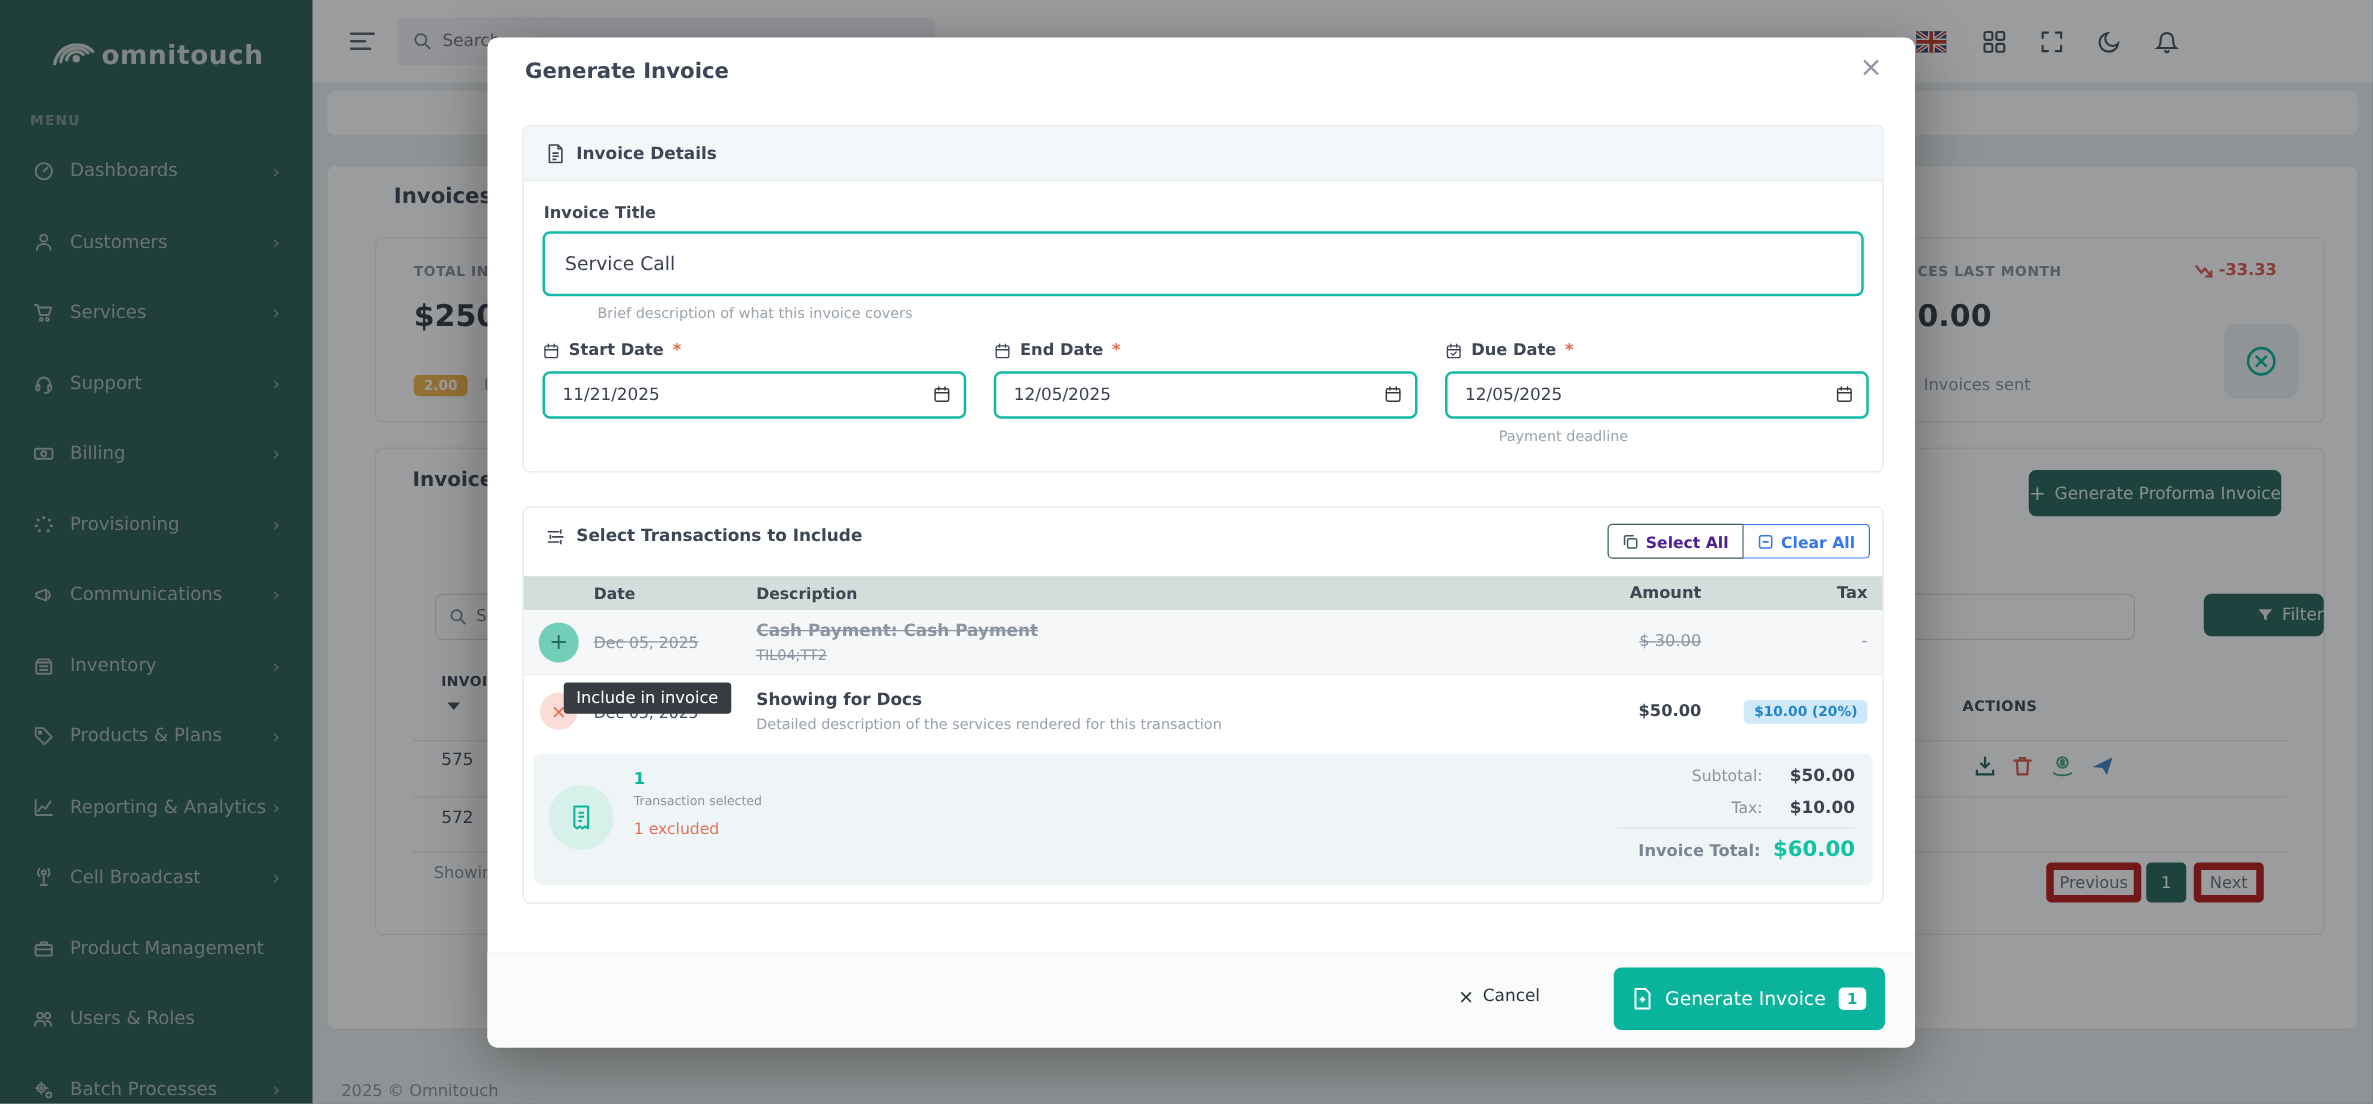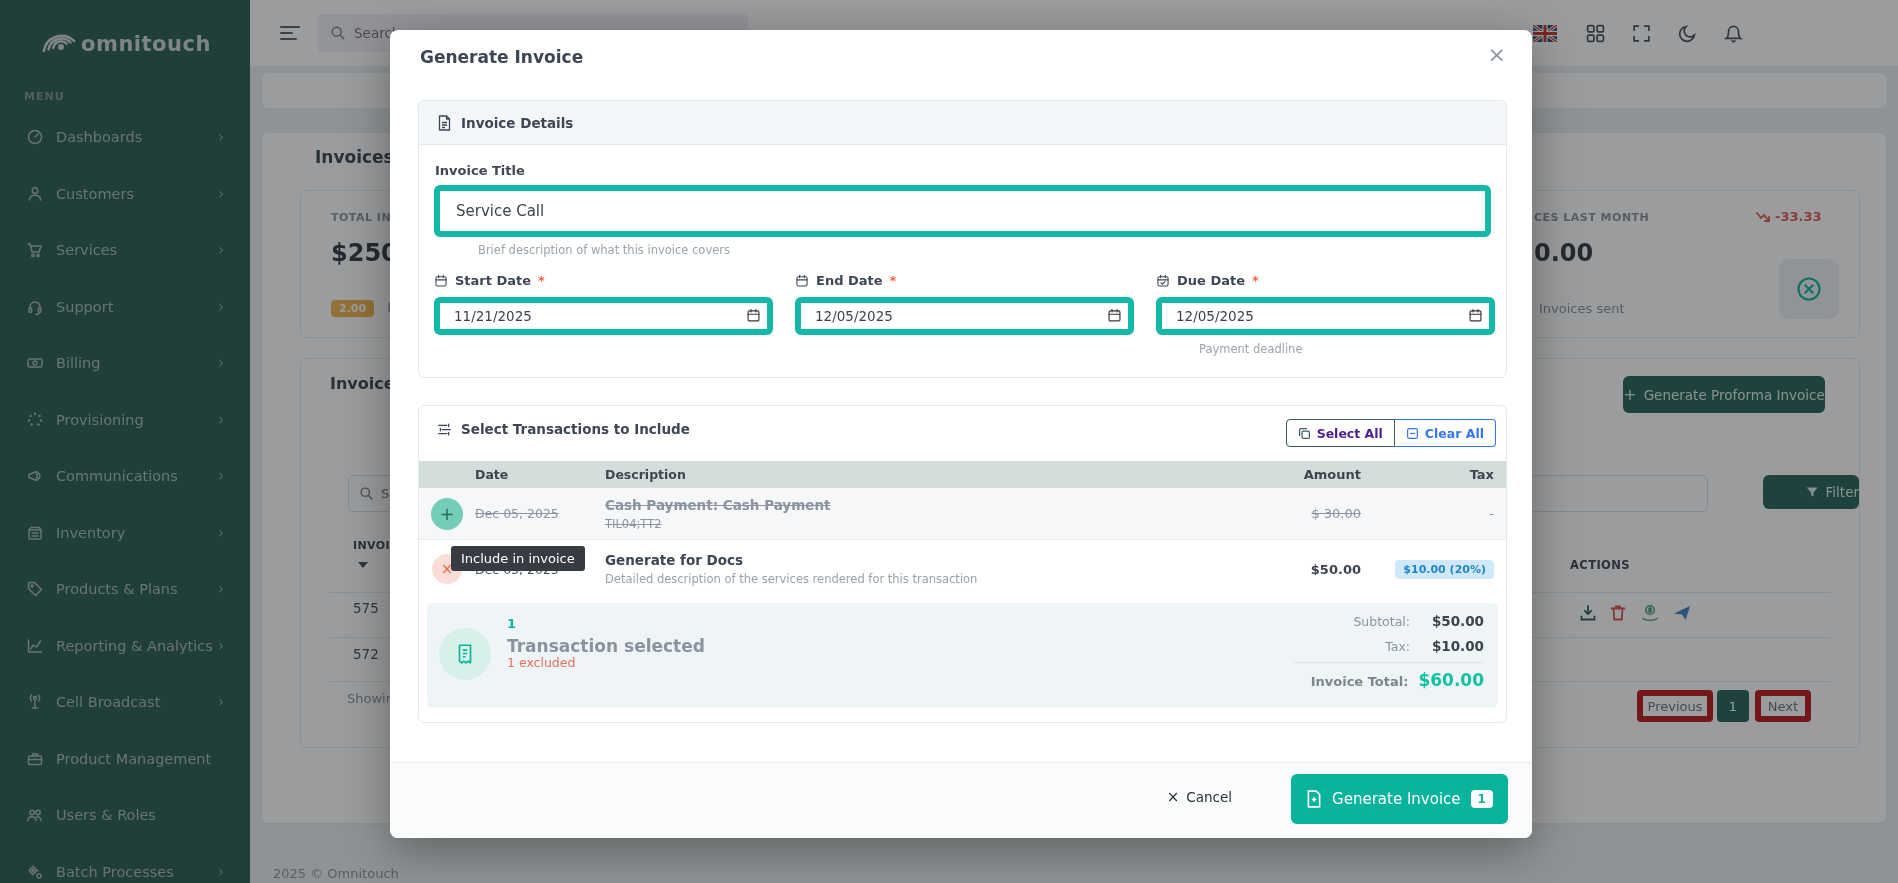--- a/index.html
+++ b/index.html
@@ -44,21 +44,21 @@
 
   
   .overlay { position:absolute; inset:0; background:rgba(16,19,22,0.42); z-index:40; }
   .modal { position:absolute; left:390px; top:30px; width:1142px; height:808px; background:#fff; border-radius:8px; box-shadow:0 12px 48px rgba(0,0,0,.35); z-index:50; }
   .m-title { position:absolute; left:30px; top:17px; font-size:17px; font-weight:bold; color:#3d4657; }
   .m-close { position:absolute; right:26px; top:12px; font-size:22px; color:#9097a3; background:none; border:0; cursor:pointer; font-family:inherit; }
   .section { position:absolute; left:28px; width:1089px; border:1px solid #e4e9ec; border-radius:6px; background:#fff; }
   .sect-head { height:44px; background:#f3f7f9; border-bottom:1px solid #e4e9ec; border-radius:6px 6px 0 0; display:flex; align-items:center; padding:0 18px; gap:9px; font-size:13.5px; font-weight:bold; color:#3d4657; }
   .flabel { font-size:13px; font-weight:bold; color:#3f4757; display:flex; align-items:center; gap:7px; }
   .req { color:#f06548; }
-  .tinput { width:100%; border:6px solid #14b8a6; border-radius:6px; font-family:inherit; color:#3b4250; outline:none; background:#fff; }
+  .tinput { width:100%; border:2px solid #14b8a6; border-radius:6px; font-family:inherit; color:#3b4250; outline:none; background:#fff; }
   .help { font-size:11.5px; color:#9aa3ac;margin-left:43px; }
   .dcol { position:absolute; width:339px; }
   .dinput { position:relative; }
   .dinput input { height:38px; font-size:13.5px; padding:0 36px 0 14px; }
   .dinput svg { position:absolute; right:12px; top:11px; }
   .cal { stroke:#3f4757; fill:none; stroke-width:1.4; stroke-linecap:round; }
 
   .grp-btn { border:1px solid; background:#fff; font-size:12.5px; font-family:inherit; height:28px; padding:0 11px; display:flex; align-items:center; gap:6px; cursor:pointer; font-weight:600; }
   .trx-head { display:flex; align-items:center; height:27px; background:#d3dddb; font-weight:bold; font-size:12.5px; color:#3e4651; }
   .trx-row { display:flex; align-items:center; }
@@ -498,38 +498,38 @@
         <div class="c-amt struck">$ 30.00</div>
         <div class="c-tax" style="color:#8b94a1;">-</div>
       </div>
 
       <div class="trx-row abs" style="left:0; right:0; top:133px; height:59px; border-top:1px solid #e9edef;">
         <div class="c-icon">
             <button class="circ circ-x">×</button>
           </div>
         <div class="c-date">Dec 05, 2025</div>
         <div class="c-desc">
-          <div class="rowttl">Generate for Docs</div>
+          <div class="rowttl">Showing for Docs</div>
           <div class="rowsub">Detailed description of the services rendered for this transaction</div>
         </div>
         <div class="c-amt" style="font-weight:600;">$50.00</div>
         <div class="c-tax"><span class="tax-badge">$10.00 (20%)</span></div>
       </div>
 
       <div class="tooltip" style="left:32px; top:140px;">Include in invoice</div>
 
       <div class="abs" style="left:8px; right:8px; top:197px; height:105px; background:#eff5f6; border-radius:6px;">
         <div class="abs" style="left:12px; top:25px; width:52px; height:52px; border-radius:50%; background:#d7f0e9; display:flex; align-items:center; justify-content:center;">
           <svg width="22" height="22" viewBox="0 0 18 20" style="stroke:#0ab39c; fill:none; stroke-width:1.5; stroke-linejoin:round;">
               <path d="M4 2h10v16l-2-1.6L9.8 18 8 16.4 6 18 4 16.4z"></path>
               <path d="M7 6.5h4M7 9.5h4M7 12.5h2.5"></path>
             </svg>
         </div>
         <div class="abs" style="left:80px; top:13px; font-size:13px; font-weight:bold; color:#0ab39c;">1</div>
-        <div class="abs" style="left:80px; top:33px; font-size:17px; color:#8a93a0;font-weight:bold;">Transaction selected</div>
+        <div class="abs" style="left:80px; top:33px; font-size:10px; color:#8a93a0;">Transaction selected</div>
         <div class="abs" style="left:80px; top:52px; font-size:12.5px; color:#e2725c;">1 excluded</div>
 
         <div class="abs" style="right:14px; top:10px; width:280px;">
           <div class="sumline" style="margin-bottom:9px;">
             <span class="sumlbl">Subtotal:</span>
             <span class="sumval">$50.00</span>
           </div>
           <div class="sumline" style="margin-bottom:8px;">
             <span class="sumlbl">Tax:</span>
             <span class="sumval">$10.00</span>

